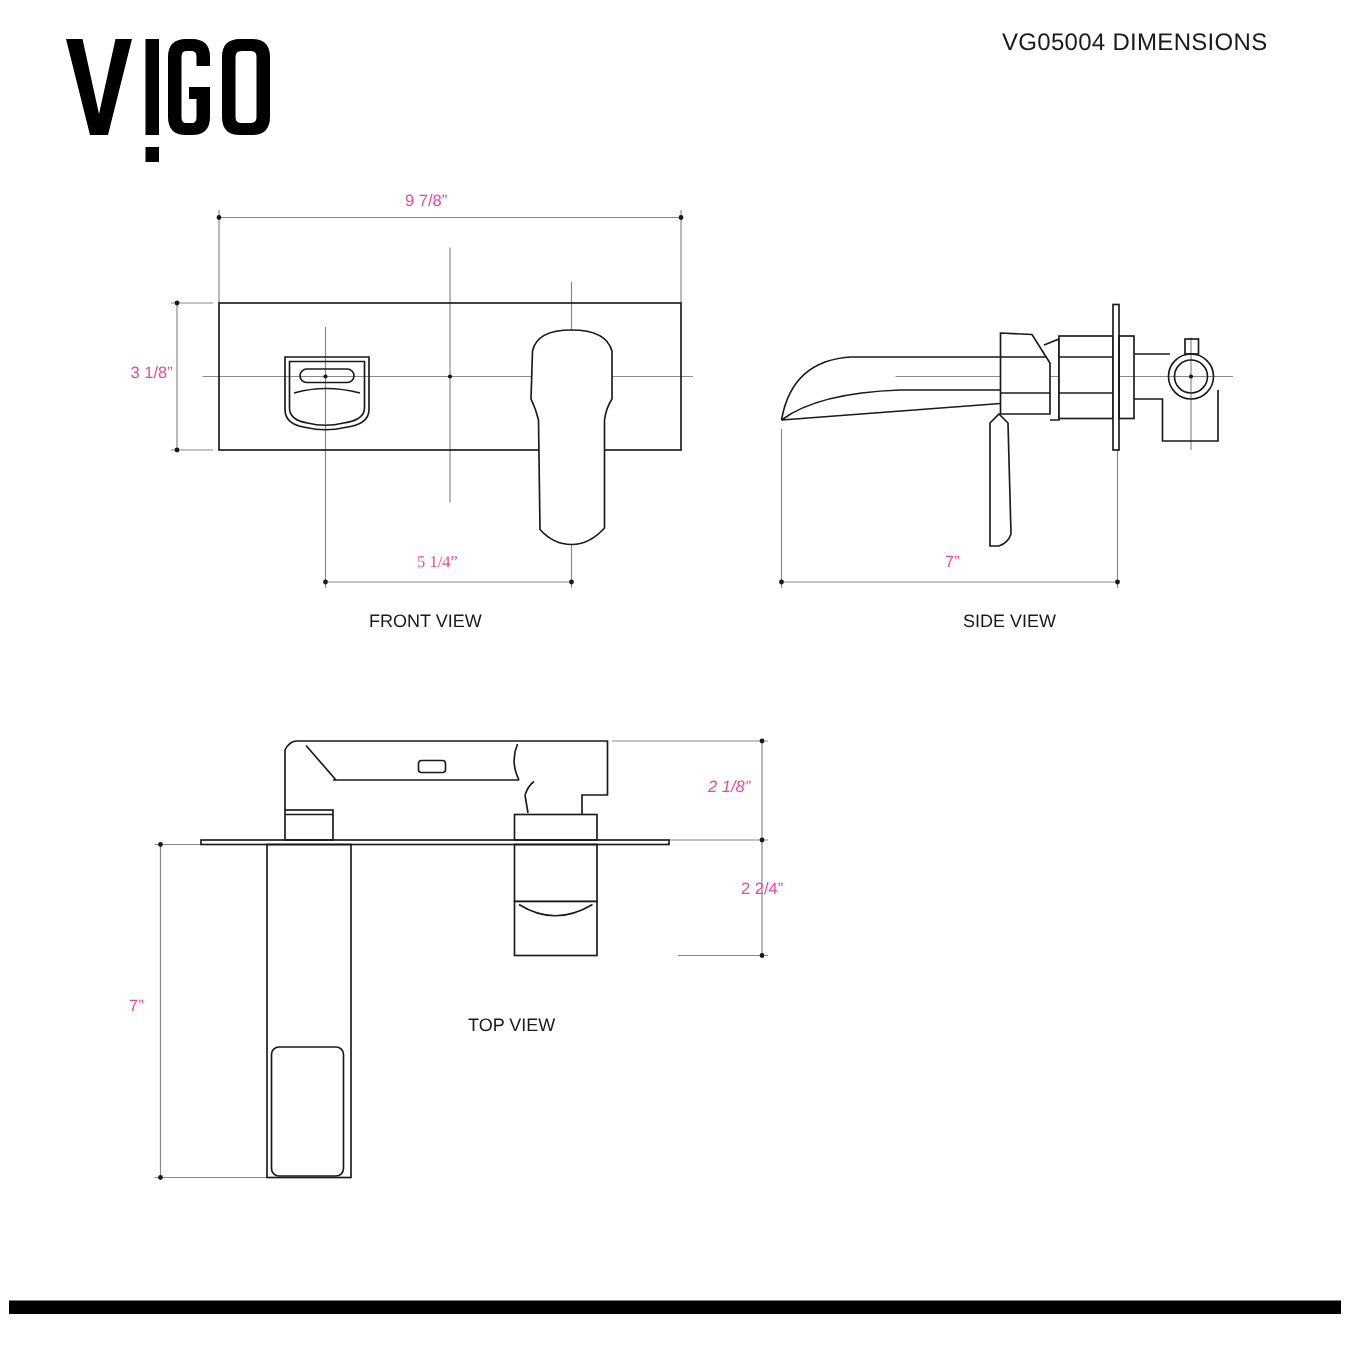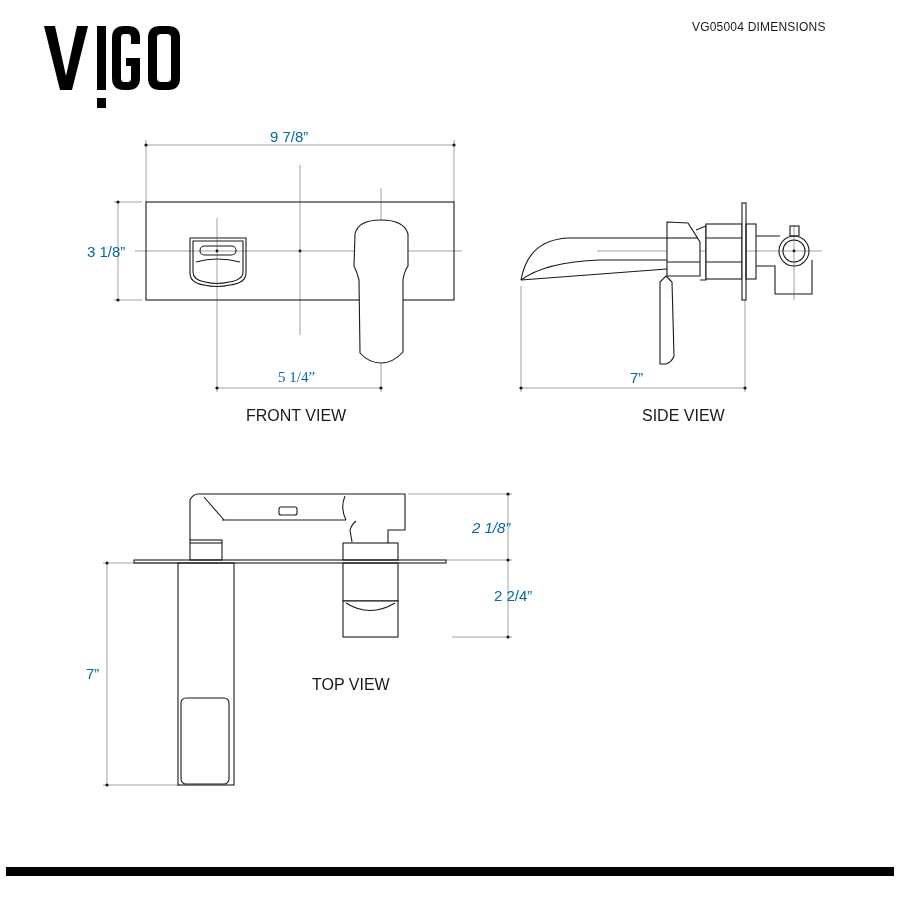--- a/index.html
+++ b/index.html
@@ -1,21 +1,21 @@
 <!DOCTYPE html>
 <html><head>
 <meta charset="utf-8">
 <style>
   html, body { margin: 0; padding: 0; background: #ffffff; }
   body { width: 900px; height: 900px; position: relative; overflow: hidden; font-family: "Liberation Sans", sans-serif; }
   .logo { position: absolute; left: 44px; top: 18px; width: 140px; height: 95px; }
-  .doc-title { position: absolute; left: 692px; top: 20px; font-size: 12px; color: #1a1a1a; letter-spacing: 0.2px; }
+  .doc-title { position: absolute; left: 668px; top: 20px; font-size: 16px; color: #1a1a1a; letter-spacing: 0.2px; }
   svg.drawing { position: absolute; left: 0; top: 0; }
-  .dim-label { position: absolute; font-size: 15px; color: #0369a1; white-space: nowrap; }
-  .view-label { position: absolute; font-size: 16px; color: #1a1a1a; white-space: nowrap; }
+  .dim-label { position: absolute; font-size: 11px; color: #ec4899; white-space: nowrap; }
+  .view-label { position: absolute; font-size: 12px; color: #1a1a1a; white-space: nowrap; }
   .footer-bar { position: absolute; left: 6px; top: 867px; width: 888px; height: 9px; background: #000; }
 </style>
 </head>
 <body>
 
 <svg class="logo" viewBox="0 0 140 95">
   <title>VIGO</title>
 
   <polygon points="0,8 11,8 22,58 33,8 44,8 28,72 16,72" fill="#000"></polygon>
 

